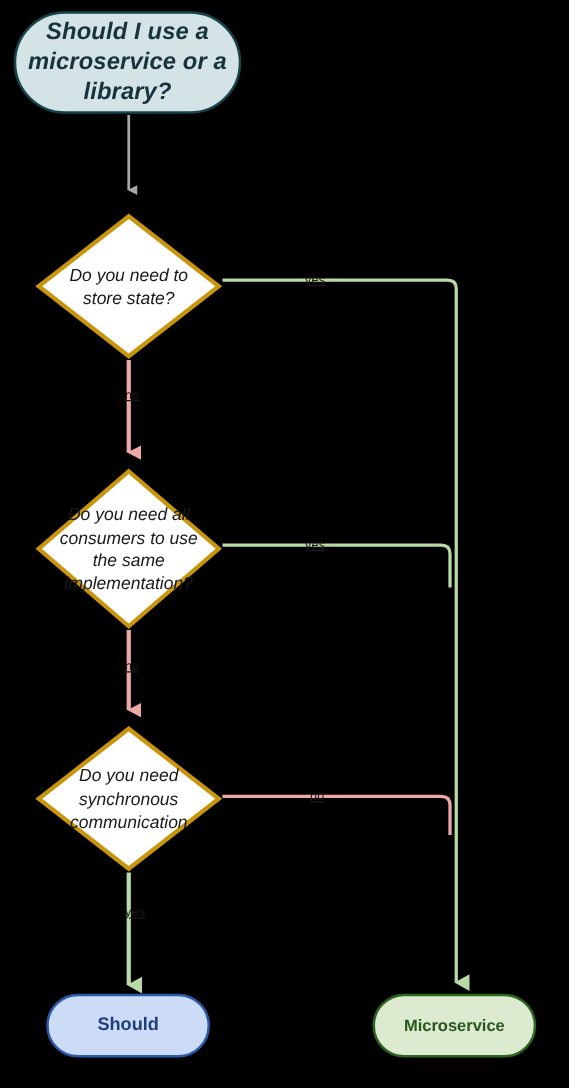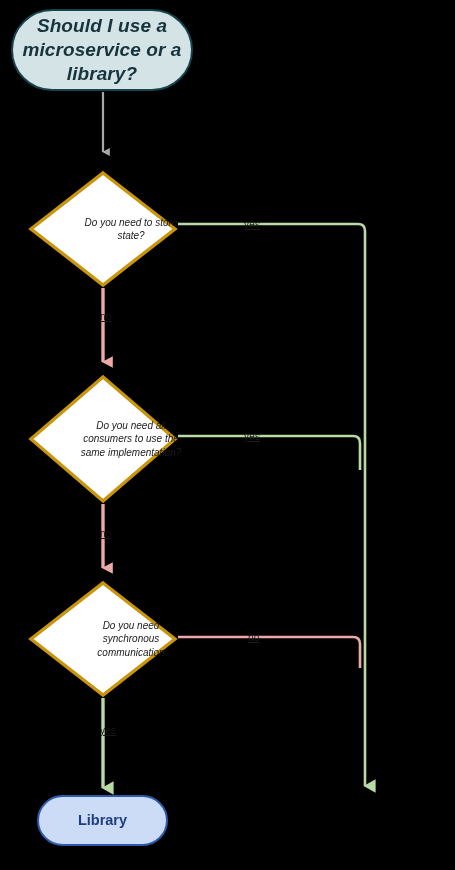--- a/index.html
+++ b/index.html
@@ -24,22 +24,22 @@
   #library span{color:#1f3e7d;font-size:14.5px;font-weight:bold;}
 
   #microservice{left:298px;top:795px;width:131px;height:51px;
                 background:#dcebcf;border:2.2px solid #2c6420;border-radius:26px;}
   #microservice span{color:#27571c;font-size:13.2px;font-weight:bold;}
 
   .diamond{position:absolute;}
   .diamond .dshape{position:absolute;left:0;top:0;width:100%;height:100%;}
   .diamond .dtext{position:absolute;left:12%;top:0;width:76%;height:100%;
                   display:flex;align-items:center;justify-content:center;
-                  text-align:center;color:#1a1a1a;font-size:10px;
-                  font-style:italic;line-height:1.32;margin-left:28px;}
+                  text-align:center;color:#1a1a1a;font-size:14px;
+                  font-style:italic;line-height:1.32;}
 
   #d1{left:28px;top:170px;width:150px;height:118px;}
   #d2{left:28px;top:374px;width:150px;height:130px;}
   #d3{left:28px;top:580px;width:150px;height:118px;}
 
   .edgelabel{position:absolute;font-size:10px;color:#1c1c1c;
              letter-spacing:.2px;white-space:nowrap;text-decoration:underline;}
   .edgelabel.dark{color:#171717;}
 </style>
 </head>
@@ -101,17 +101,20 @@
   </div>
 
   <div class="edgelabel" style="left:244px;top:219px;">yes</div>
   <div class="edgelabel dark" style="left:100px;top:311px;">no</div>
   <div class="edgelabel" style="left:244px;top:431px;">yes</div>
   <div class="edgelabel dark" style="left:100px;top:528px;">no</div>
   <div class="edgelabel" style="left:248px;top:632px;">no</div>
   <div class="edgelabel dark" style="left:100px;top:725px;">yes</div>
 
   <div class="node term" id="library">
-    <span>Library</span>
+    <span>Should</span>
   </div>
 
+  <div class="node term" id="microservice">
+    <span>Microservice</span>
+  </div>
 
 </div>
 
 </body></html>

